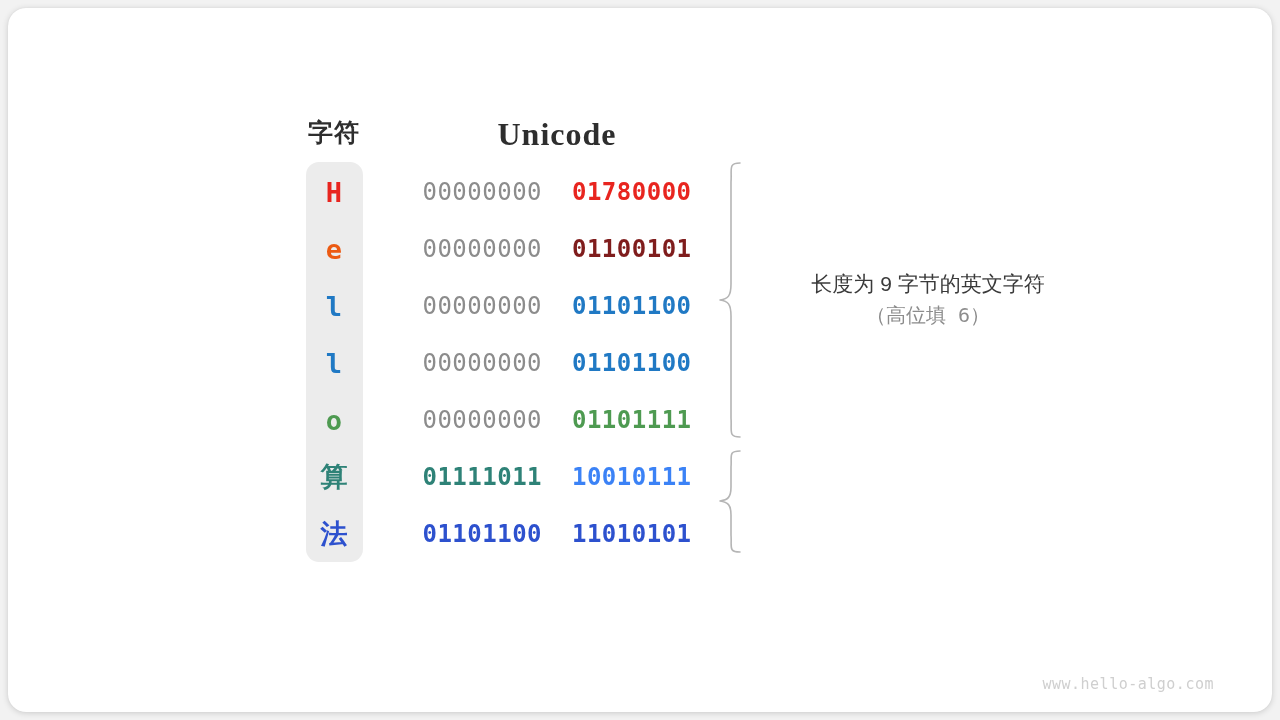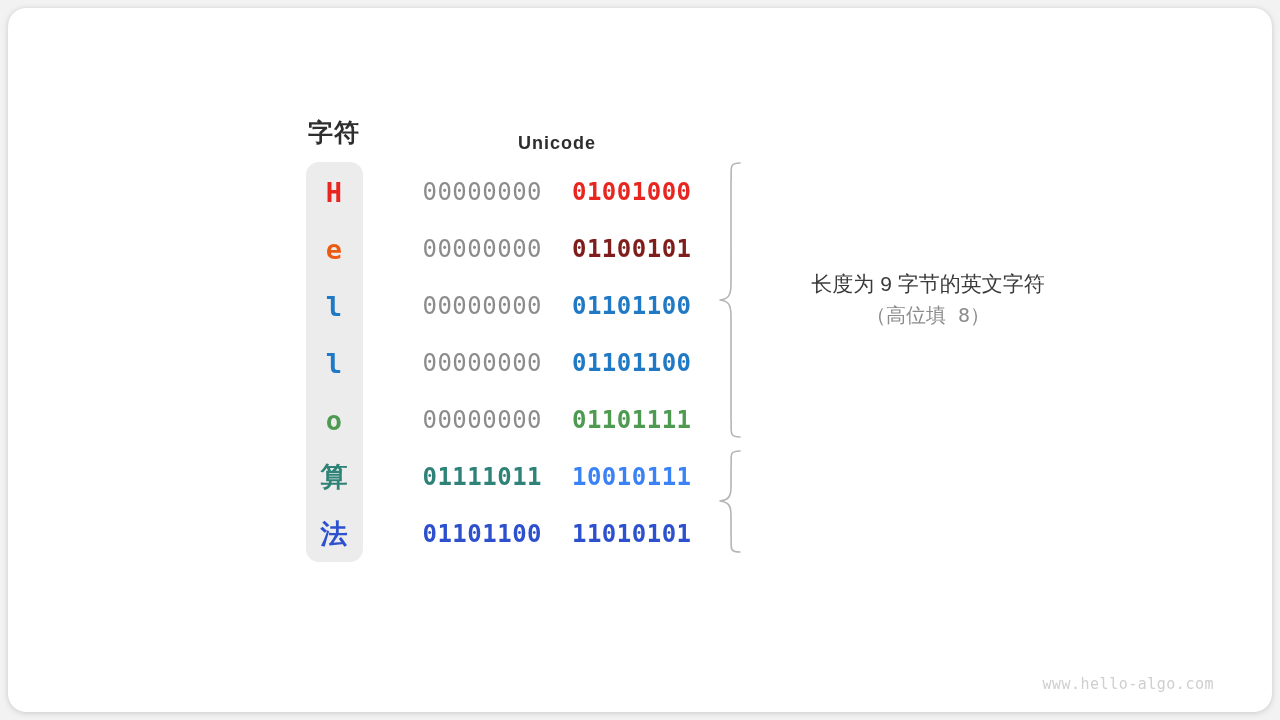--- a/index.html
+++ b/index.html
@@ -41,23 +41,23 @@
     transform: translateX(-50%);
   }
   #hdr-char {
     left: 334px;
     top: 116px;
     font-size: 25px;
     letter-spacing: 1px;
   }
   #hdr-unicode {
     left: 557px;
-    top: 133px;
-    font-size: 18px;
-    font-family: Liberation Sans, sans-serif;
+    top: 116px;
+    font-size: 32px;
+    font-family: Liberation Serif, serif;
     letter-spacing: 1px;
   }
 
   #char-pill {
     position: absolute;
     left: 306px;
     top: 162px;
     width: 57px;
     height: 400px;
     background: #ececec;
@@ -137,21 +137,21 @@
   <div id="stage">
 
     <div class="hdr" id="hdr-char">字符</div>
     <div class="hdr" id="hdr-unicode">Unicode</div>
 
     <div id="char-pill"></div>
 
     <div id="rows">
         <div class="row" style="top: 192px;">
           <div class="cell-char latin" style="color: rgb(232, 37, 31);">H</div>
-          <div class="cell-bits"><span class="byte-pad" style="color: rgb(140, 140, 140);">00000000</span><span>  </span><span style="color: rgb(232, 37, 31);">01001000</span></div>
+          <div class="cell-bits"><span class="byte-pad" style="color: rgb(140, 140, 140);">00000000</span><span>  </span><span style="color: rgb(232, 37, 31);">01780000</span></div>
         </div>
         <div class="row" style="top: 249px;">
           <div class="cell-char latin" style="color: rgb(236, 90, 18);">e</div>
           <div class="cell-bits"><span class="byte-pad" style="color: rgb(140, 140, 140);">00000000</span><span>  </span><span style="color: #7f1d1d;">01100101</span></div>
         </div>
         <div class="row" style="top: 306px;">
           <div class="cell-char latin" style="color: rgb(32, 121, 196);">l</div>
           <div class="cell-bits"><span class="byte-pad" style="color: rgb(140, 140, 140);">00000000</span><span>  </span><span style="color: rgb(32, 121, 196);">01101100</span></div>
         </div>
         <div class="row" style="top: 363px;">
@@ -177,20 +177,20 @@
                C 12 149, 15 152, 15 164 L 15 266 C 16 279, 12 285, 24 285" fill="none" stroke="#b5b5b5" stroke-width="1.6" stroke-linecap="round" stroke-linejoin="round"></path>
     </svg>
 
     <svg class="brace" id="brace-2" width="40" height="130" style="left:716px; top:442px;">
       <path d="M 24 9 C 12 9, 16 14, 15 25 L 15 45 C 15 55, 12 58, 4 59
                C 12 60, 15 63, 15 73 L 15 93 C 16 105, 12 110, 24 110" fill="none" stroke="#b5b5b5" stroke-width="1.6" stroke-linecap="round" stroke-linejoin="round"></path>
     </svg>
 
     <div class="note" id="note-1" style="left:928px; top:268px;">
       <div class="note-main">长度为 9 字节的英文字符</div>
-      <div class="note-sub">（高位填 8）</div>
+      <div class="note-sub">（高位填 6）</div>
     </div>
 
 
     <div id="watermark">www.hello-algo.com</div>
 
   </div>
 </div>
 
 </body></html>

